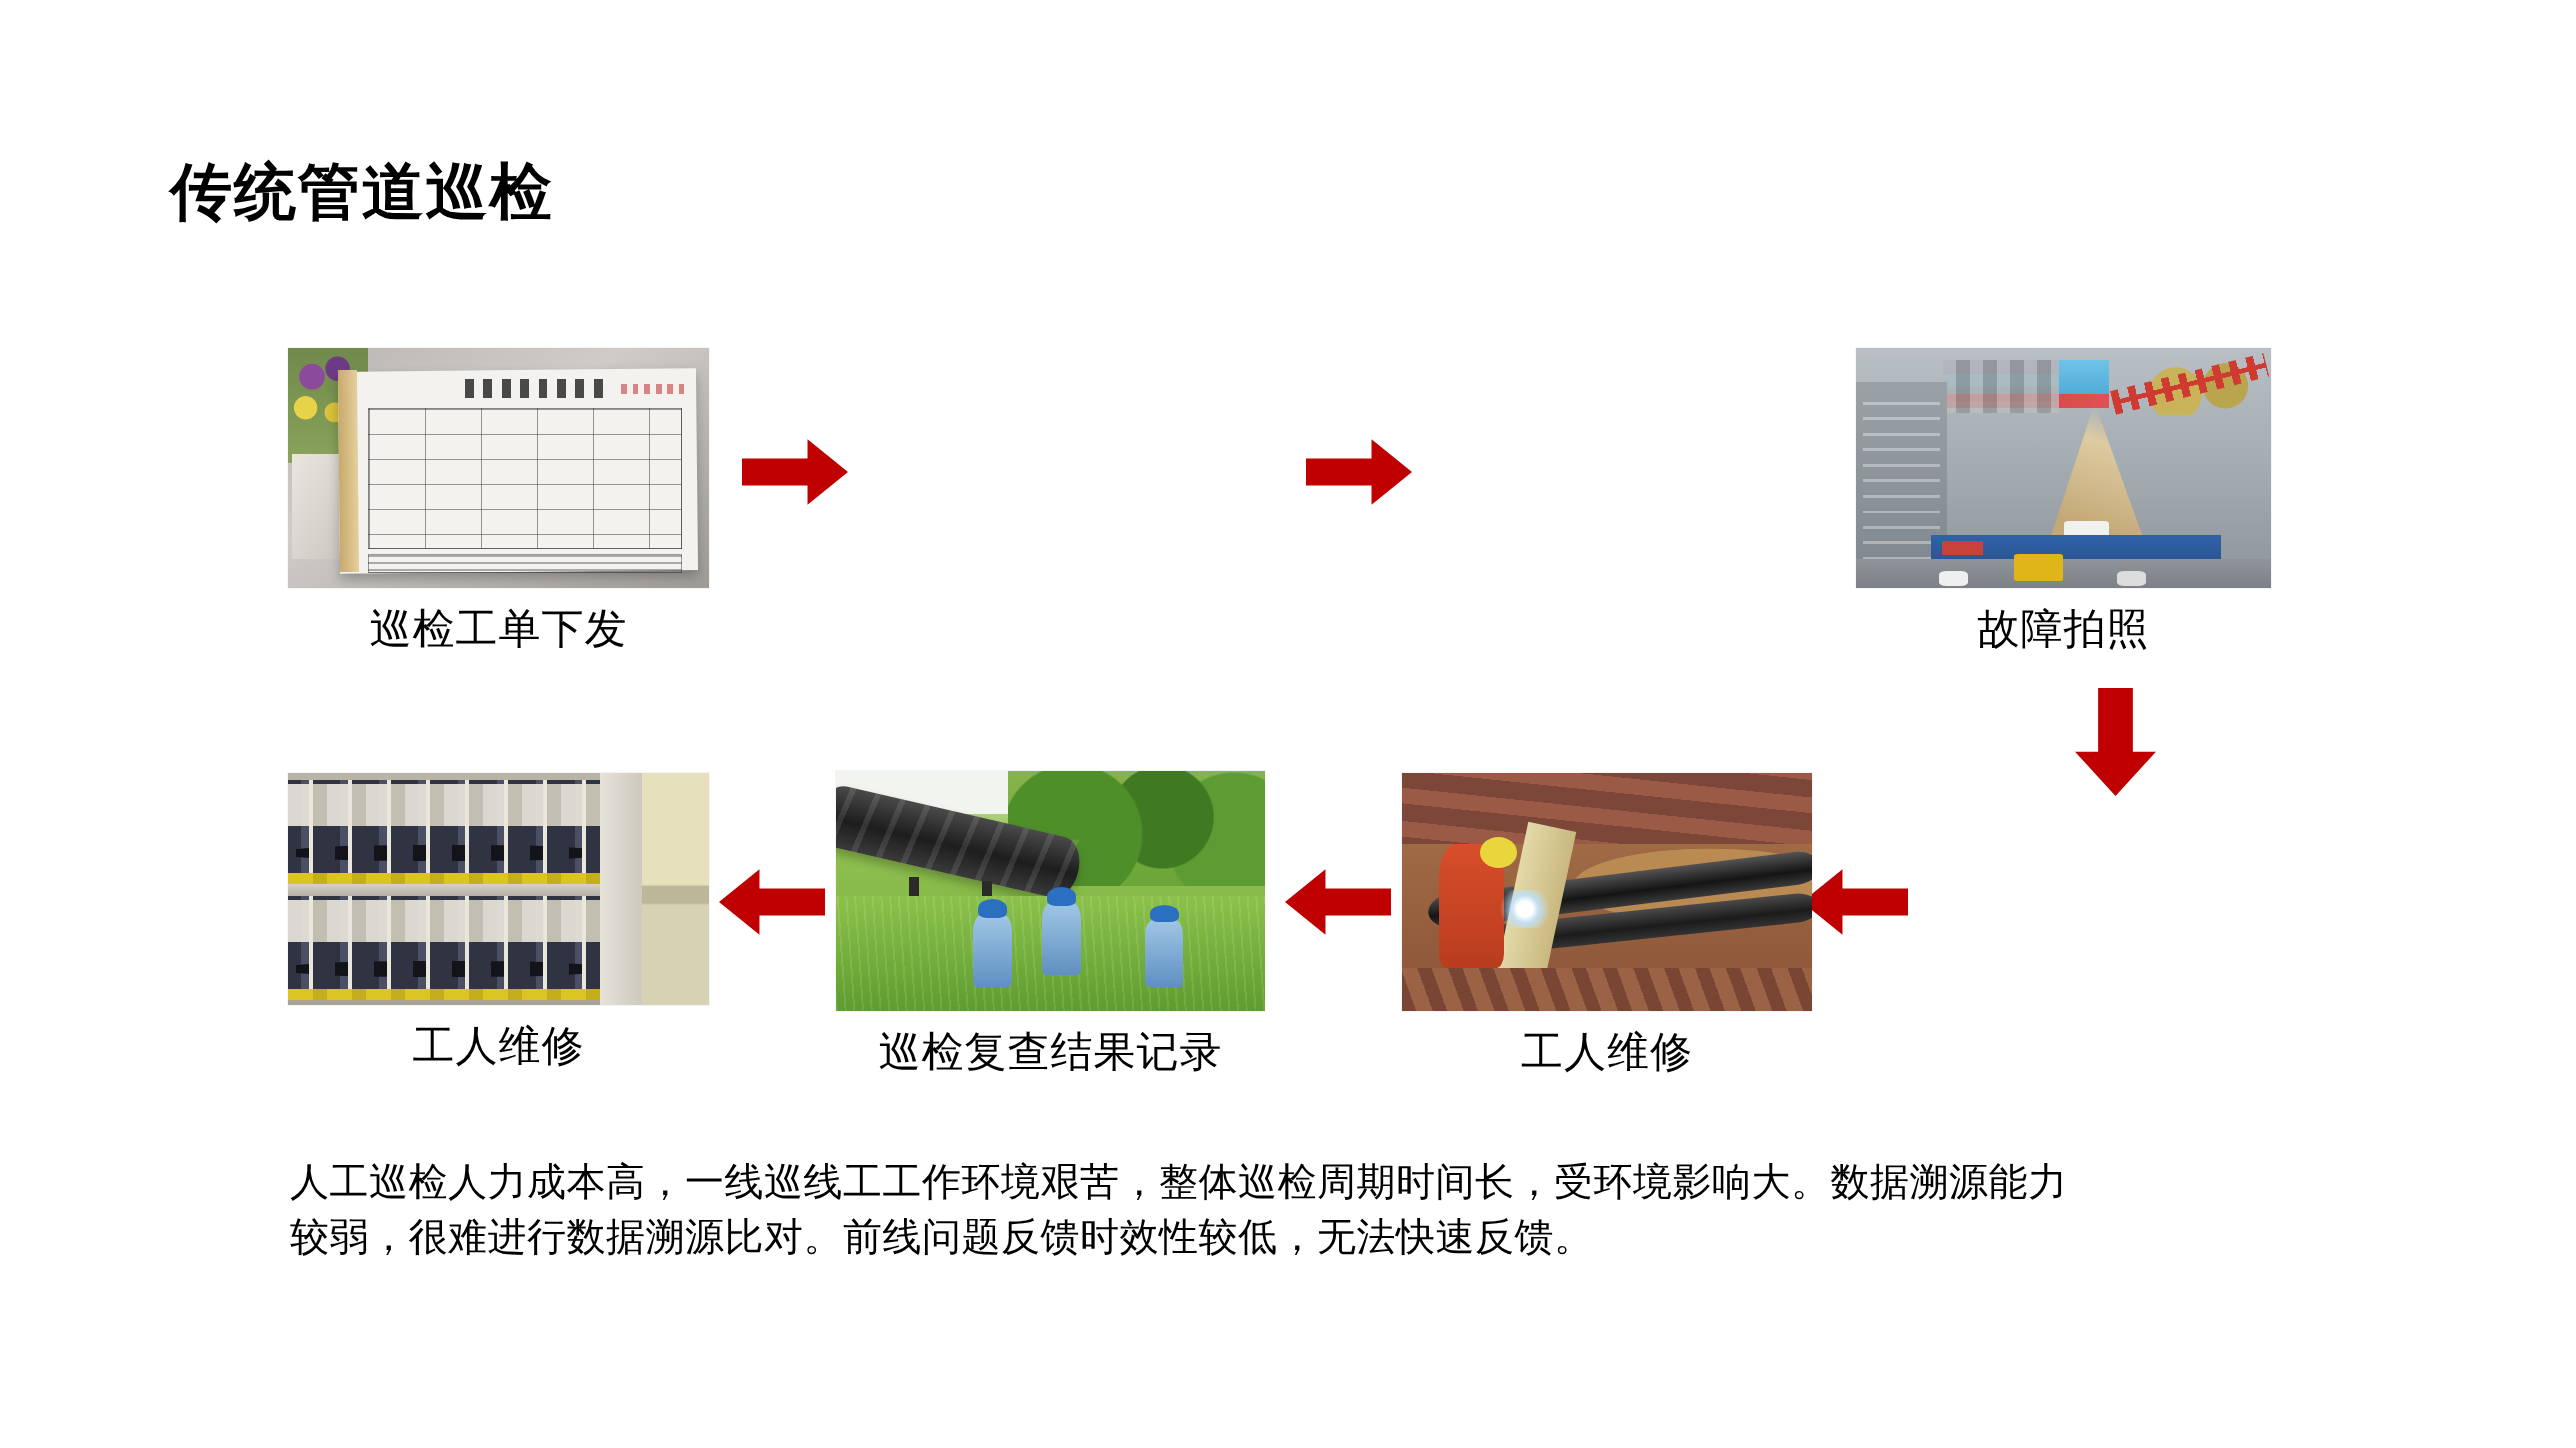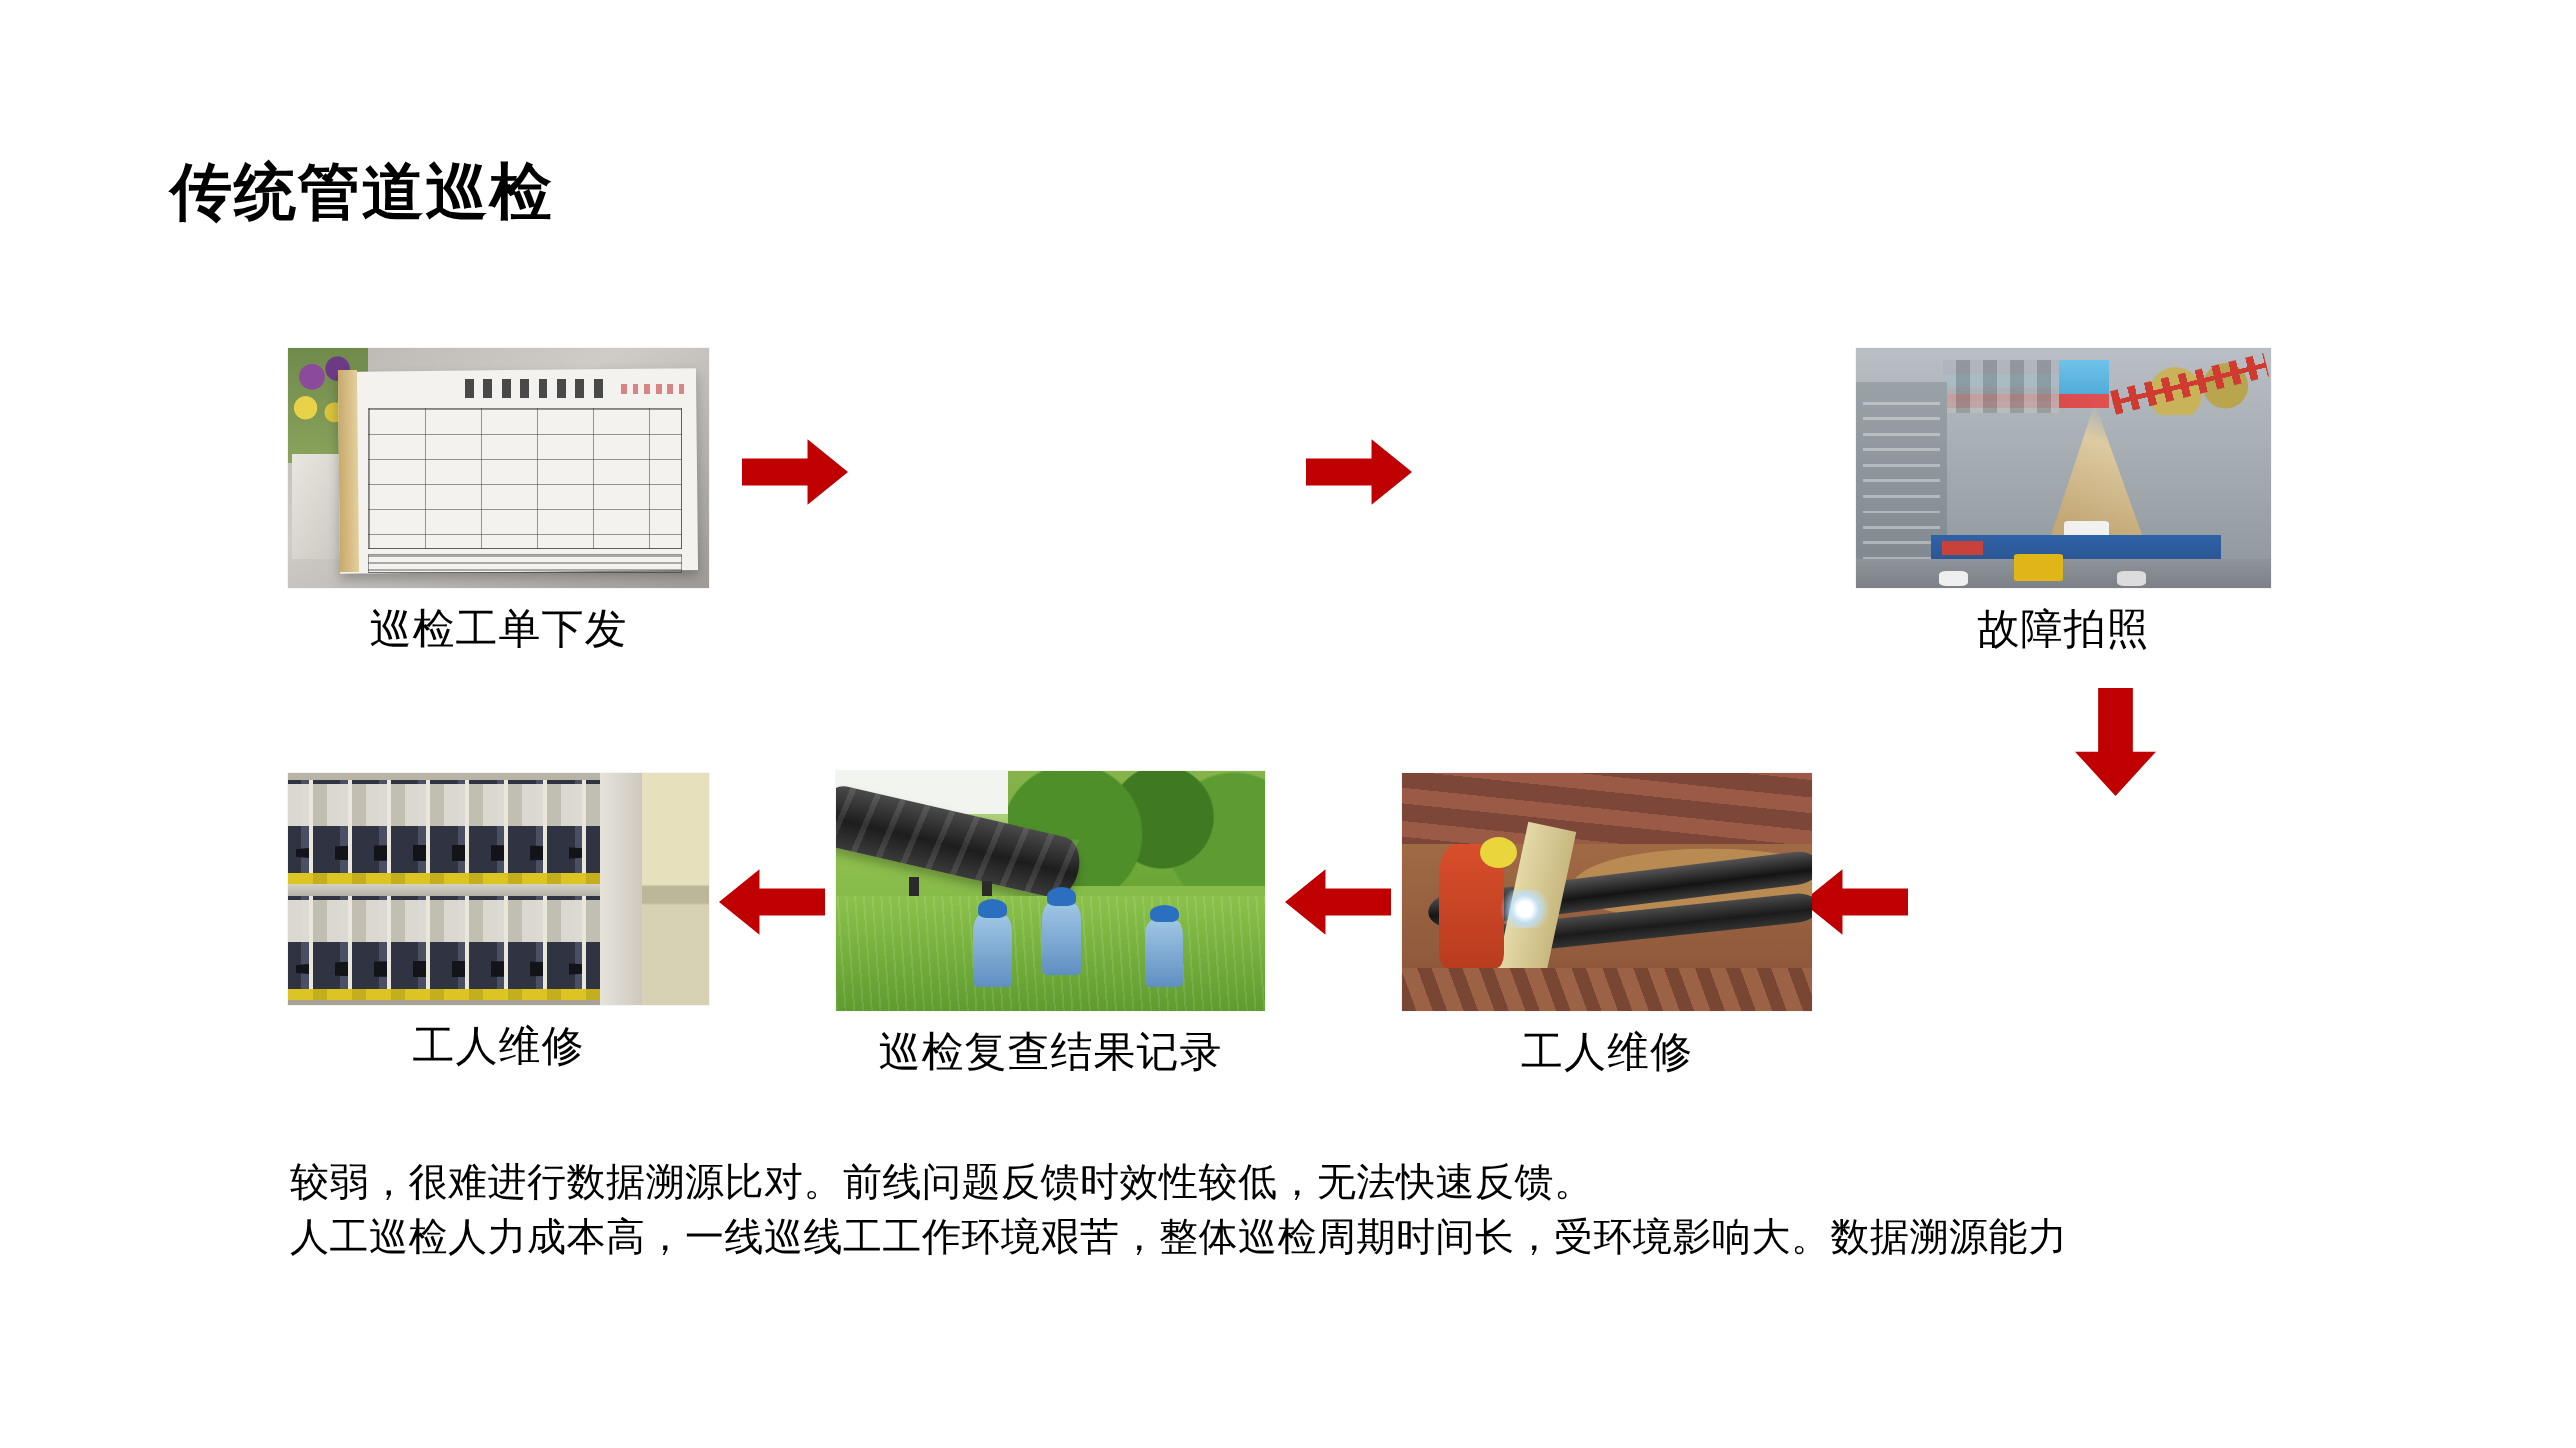--- a/index.html
+++ b/index.html
@@ -437,18 +437,18 @@
           <div class="wall"></div>
           <div class="win"></div>
         </div>
       </div>
       <div class="caption" style="top:245px;">工人维修</div>
     </div>
 
   </div>
 
   <div class="summary">
+    <span class="ln">人工巡检人力成本高，一线巡线工工作环境艰苦，整体巡检周期时间长，受环境影响大。数据溯源能力</span>
     <span class="ln">较弱，很难进行数据溯源比对。前线问题反馈时效性较低，无法快速反馈。</span>
-    <span class="ln">人工巡检人力成本高，一线巡线工工作环境艰苦，整体巡检周期时间长，受环境影响大。数据溯源能力</span>
   </div>
 
 </div>
 
 
 </body></html>

